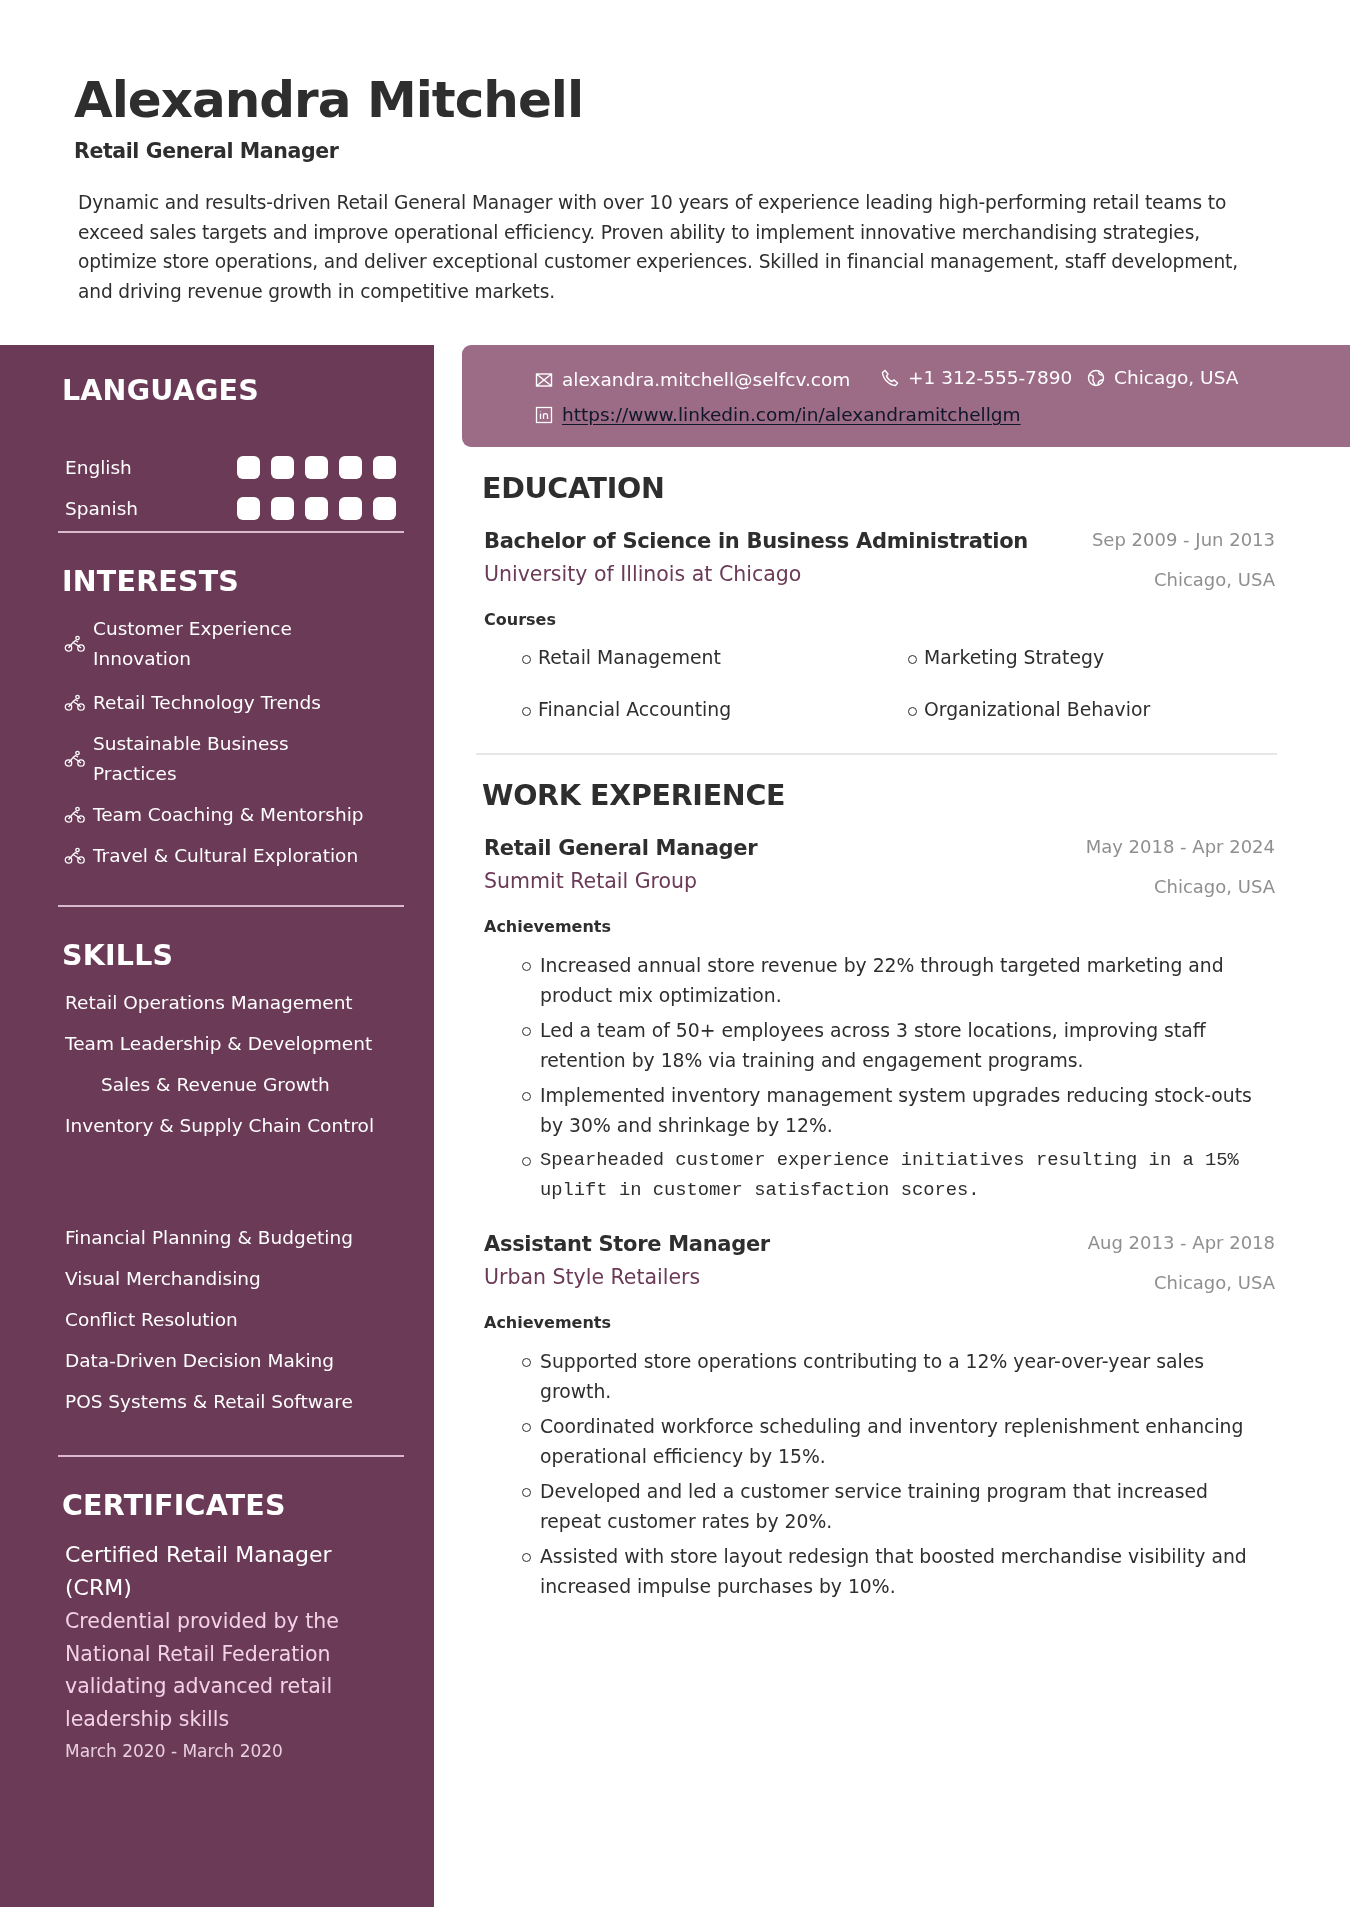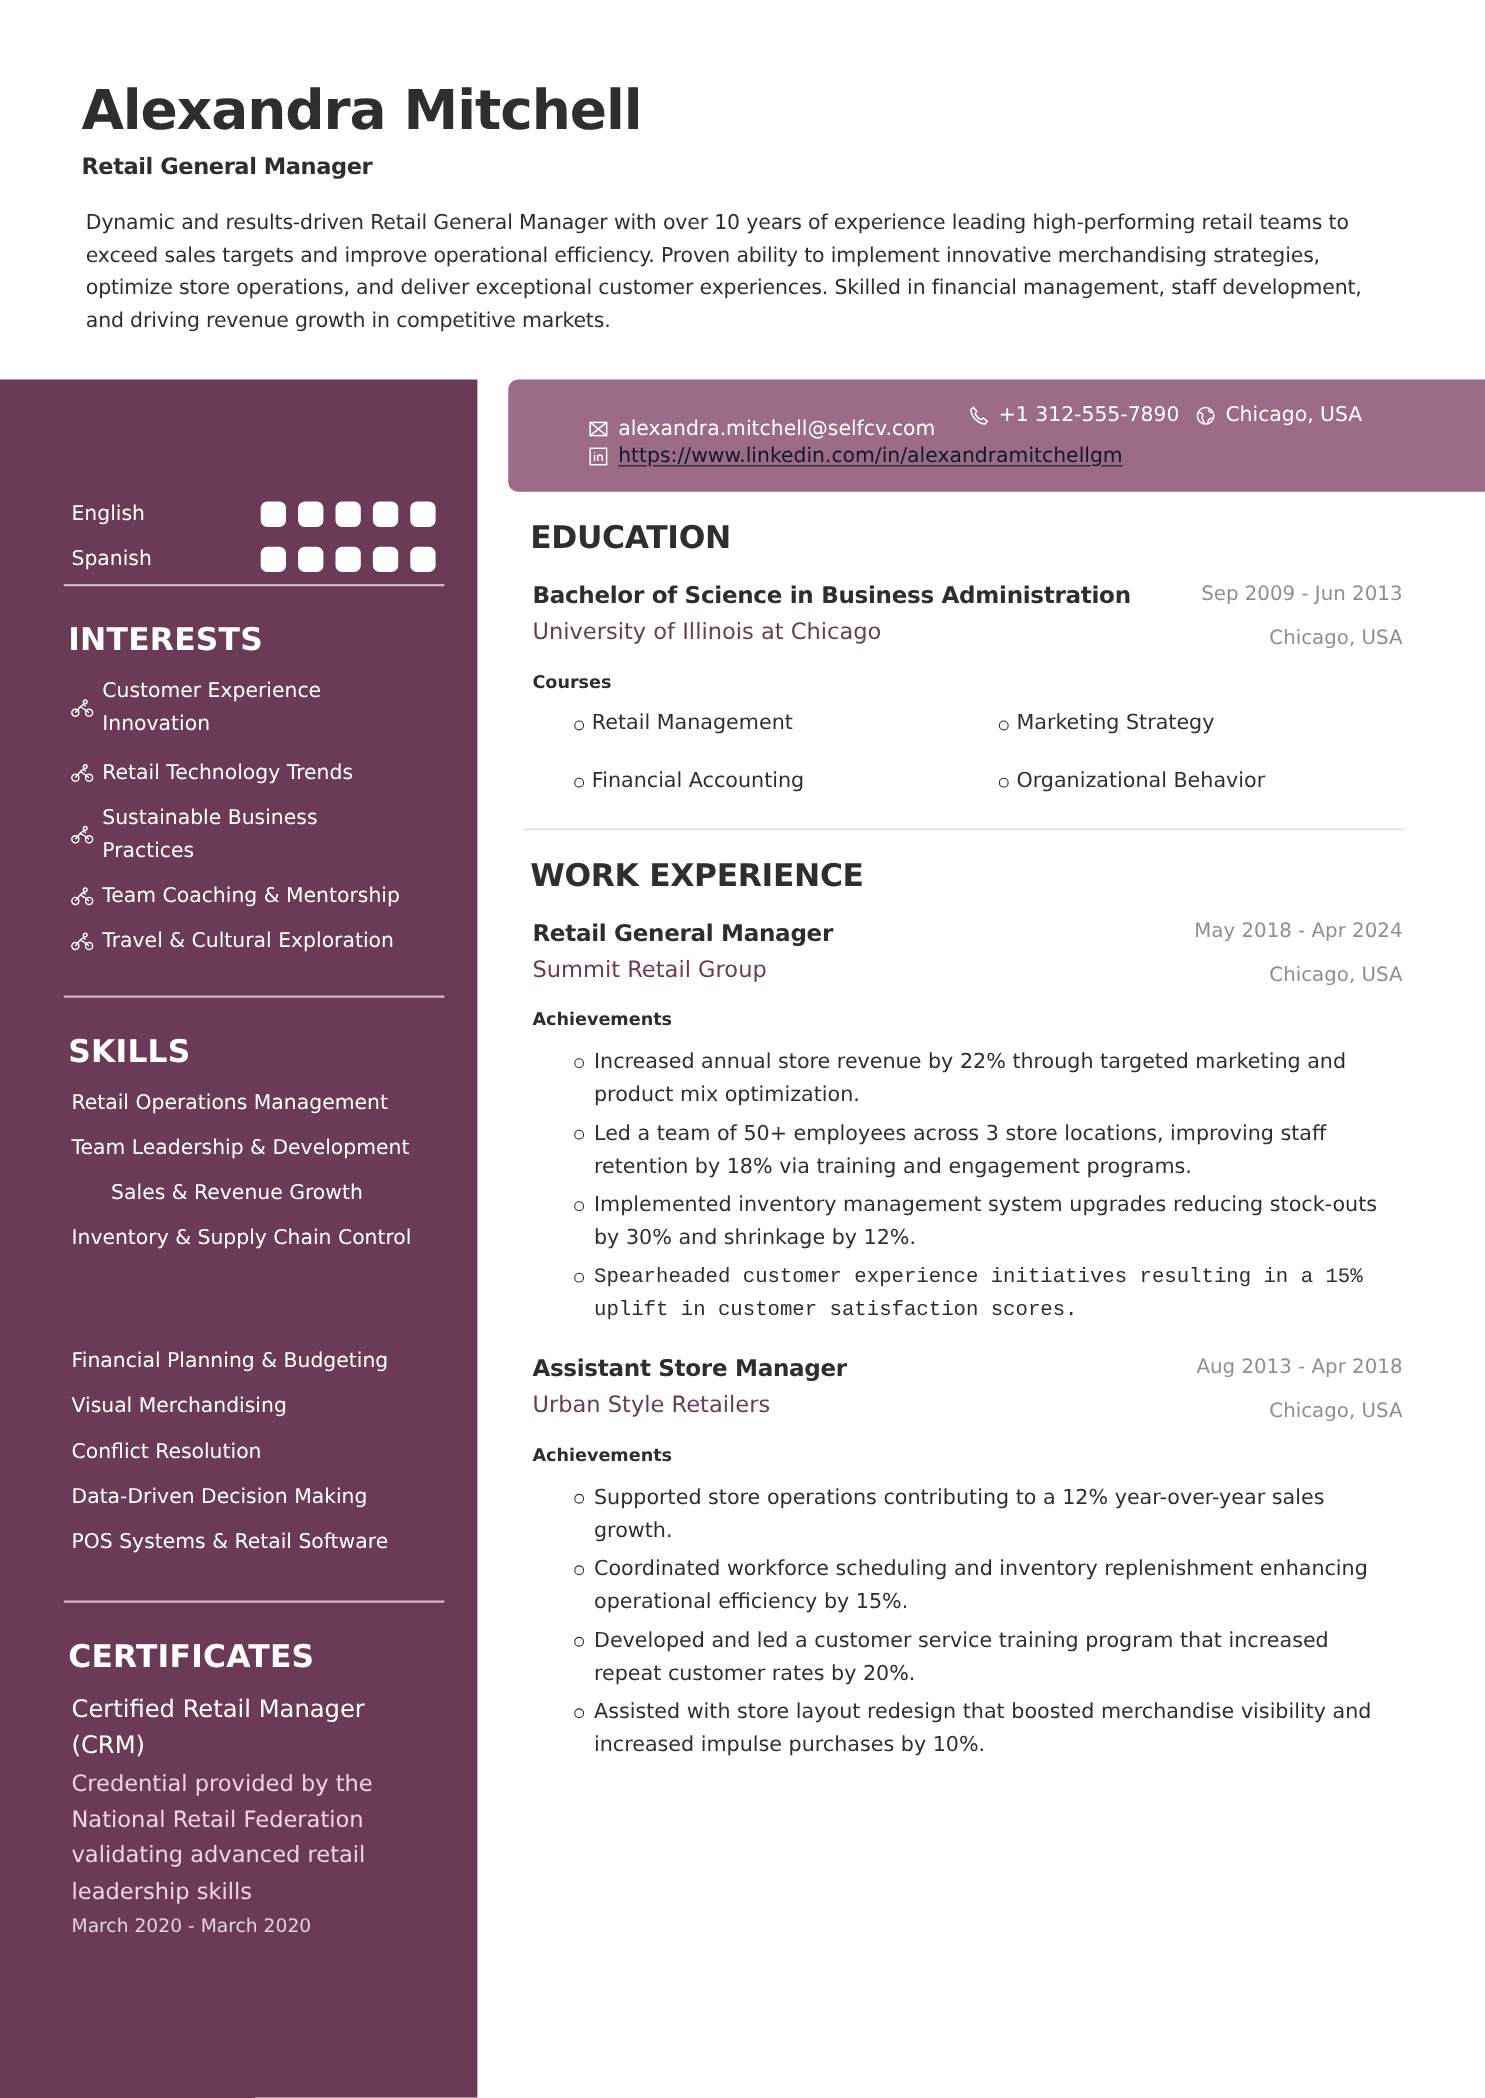--- a/index.html
+++ b/index.html
@@ -54,20 +54,21 @@
 
 <div class="header">
   <div class="name">Alexandra Mitchell</div>
   <div class="job-title">Retail General Manager</div>
   <p class="summary">Dynamic and results-driven Retail General Manager with over 10 years of experience leading high-performing retail teams to exceed sales targets and improve operational efficiency. Proven ability to implement innovative merchandising strategies, optimize store operations, and deliver exceptional customer experiences. Skilled in financial management, staff development, and driving revenue growth in competitive markets.</p>
 </div>
 
 <aside class="sidebar">
 
   <div class="sb-section" style="top:28px;height:120px;">
+    <div class="sb-heading">LANGUAGES</div>
     <div class="lang-row" style="top:80px;">
       <span class="lang-name">English</span>
       <div class="lang-dots">
         <span class="dot"></span>
         <span class="dot"></span>
         <span class="dot"></span>
         <span class="dot"></span>
         <span class="dot"></span>
       </div>
     </div>
@@ -151,21 +152,21 @@
 
   <div class="sb-section" style="top:1143px;height:300px;">
     <div class="sb-heading">CERTIFICATES</div>
     <div class="cert-title" style="top:50px;width:290px;">Certified Retail Manager (CRM)</div>
     <div class="cert-desc" style="top:117px;width:300px;">Credential provided by the National Retail Federation validating advanced retail leadership skills</div>
     <div class="cert-date" style="top:250px;">March 2020 - March 2020</div>
   </div>
 </aside>
 
 <div class="contact-bar">
-  <div class="contact-item" style="left:73px;top:32px;">
+  <div class="contact-item" style="left:73px;top:22px;">
     <svg viewBox="0 0 18 18" fill="none" stroke="#ffffff" stroke-width="1.4">
         <rect x="1.5" y="3" width="15" height="12"></rect>
         <path d="M1.5 3 L16.5 15 M16.5 3 L1.5 15"></path>
       </svg>
     <span>alexandra.mitchell@selfcv.com</span>
   </div>
   <div class="contact-item" style="left:419px;top:20px;">
     <svg viewBox="0 0 18 18" fill="none" stroke="#ffffff" stroke-width="1.4">
         <path d="M4 1.5 L7 5 L5.5 7 C6.5 9.5 8.5 11.5 11 12.5 L13 11 L16.5 14 L14.5 16.5 C8 16 2 10 1.5 3.5 Z"></path>
       </svg>

